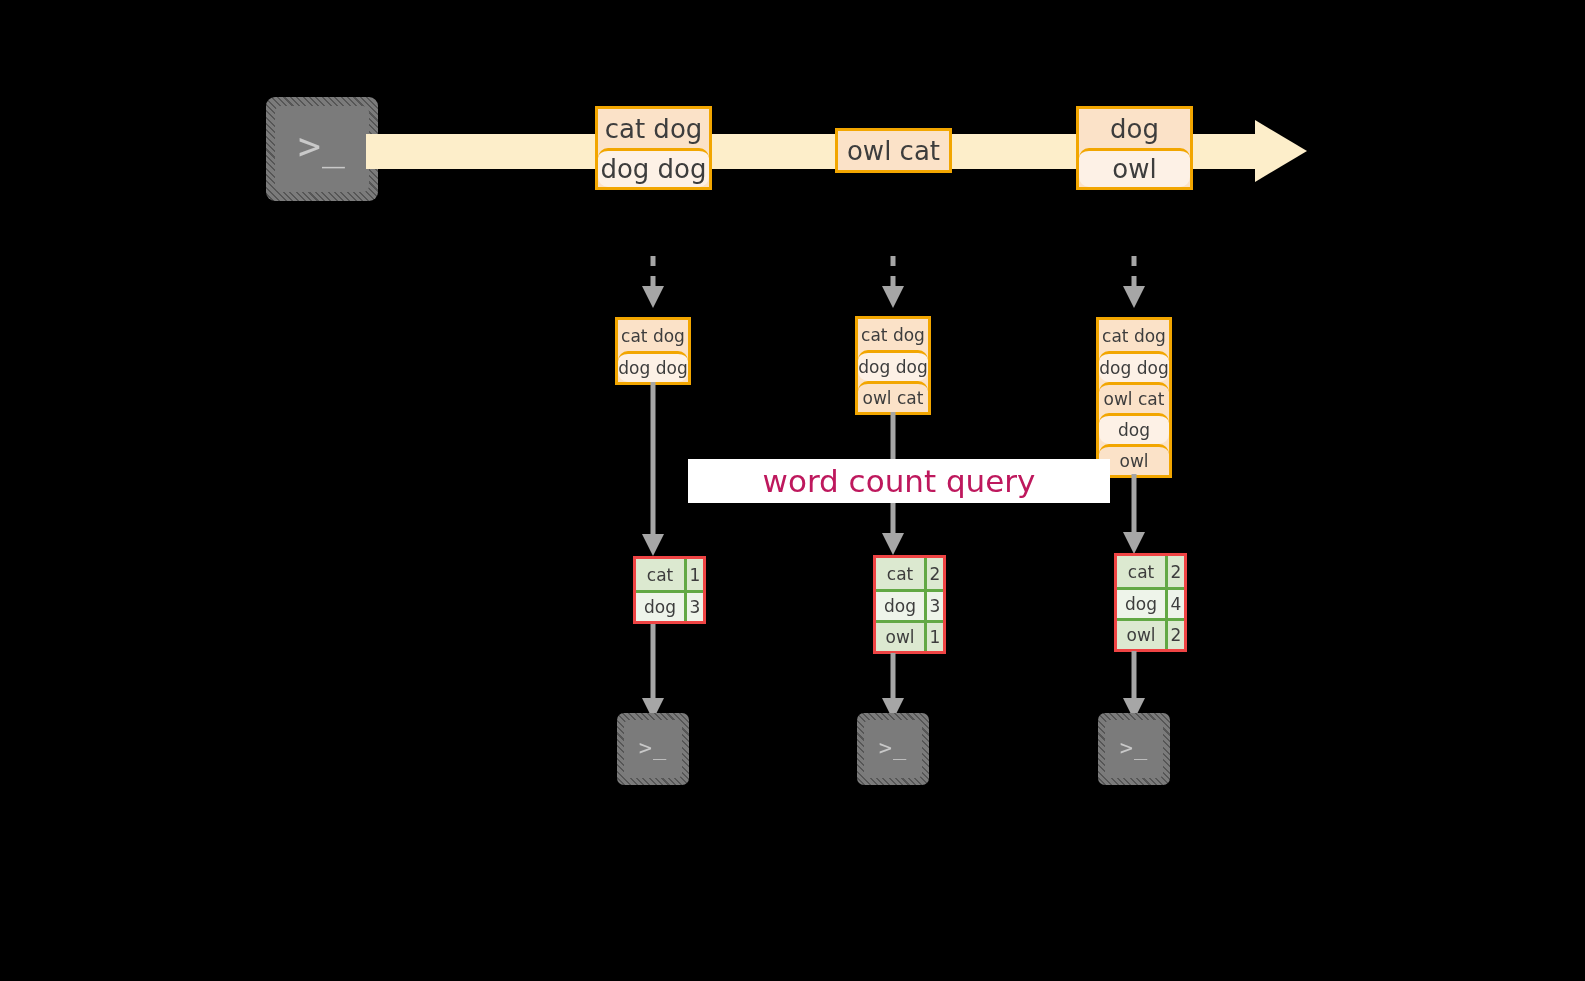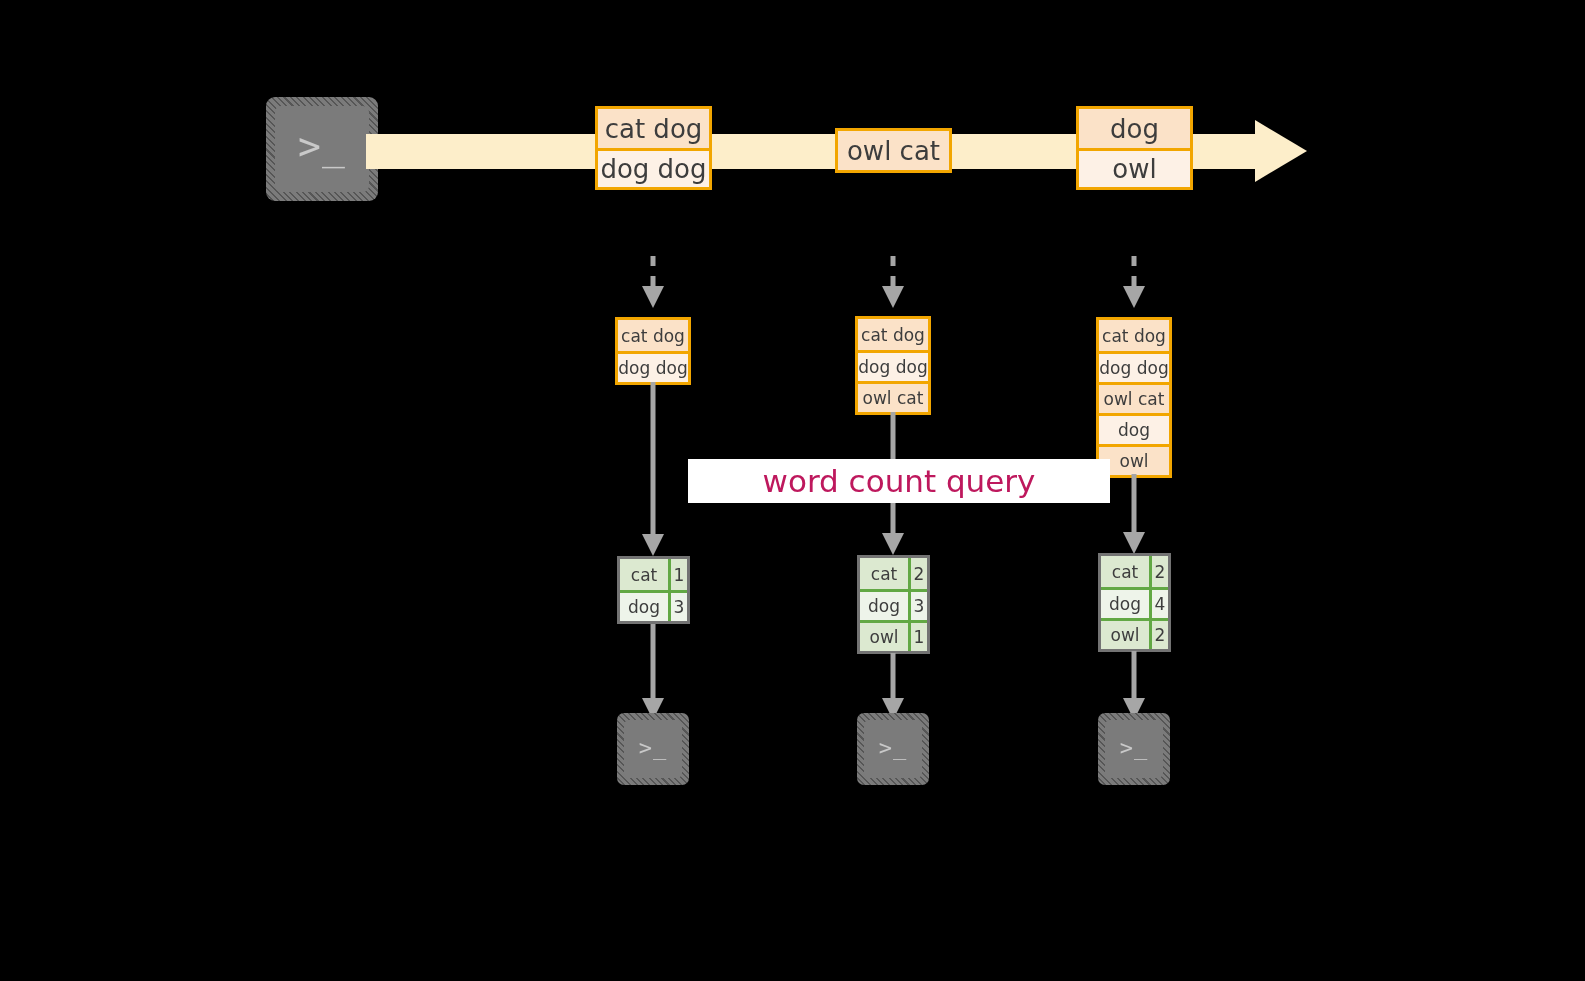--- a/index.html
+++ b/index.html
@@ -75,33 +75,34 @@
     background: #fbe3c9;
   }
   .rec .row {
     box-sizing: border-box;
     display: flex;
     align-items: center;
     justify-content: center;
     color: #3d3d3d;
     white-space: nowrap;
   }
-  .rec .row + .row { border-top: 3px solid #f2a600; }
+  .rec .row + .row { border-top: 3px solid #f2a600; border-radius: 10px; }
   .rec .row.shade-a { background: #fbe2c8; }
   .rec .row.shade-b { background: #fdf1e6; }
 
   .rec.big .row  { height: 39px; font-size: 26px; }
   .rec.sml .row  { height: 31px; font-size: 17px; }
 
   
   .kvt {
     position: absolute;
-    border: 3px solid #737373;
+    border: 3px solid #ef4444;
     box-sizing: border-box;
     background: #c4b5fd;
+    margin-left: 16px;
   }
   .kvt .krow {
     display: flex;
     box-sizing: border-box;
     height: 31px;
   }
   .kvt .krow + .krow { border-top: 3px solid #62a844; }
   .kvt .kcell, .kvt .vcell {
     box-sizing: border-box;
     display: flex;

